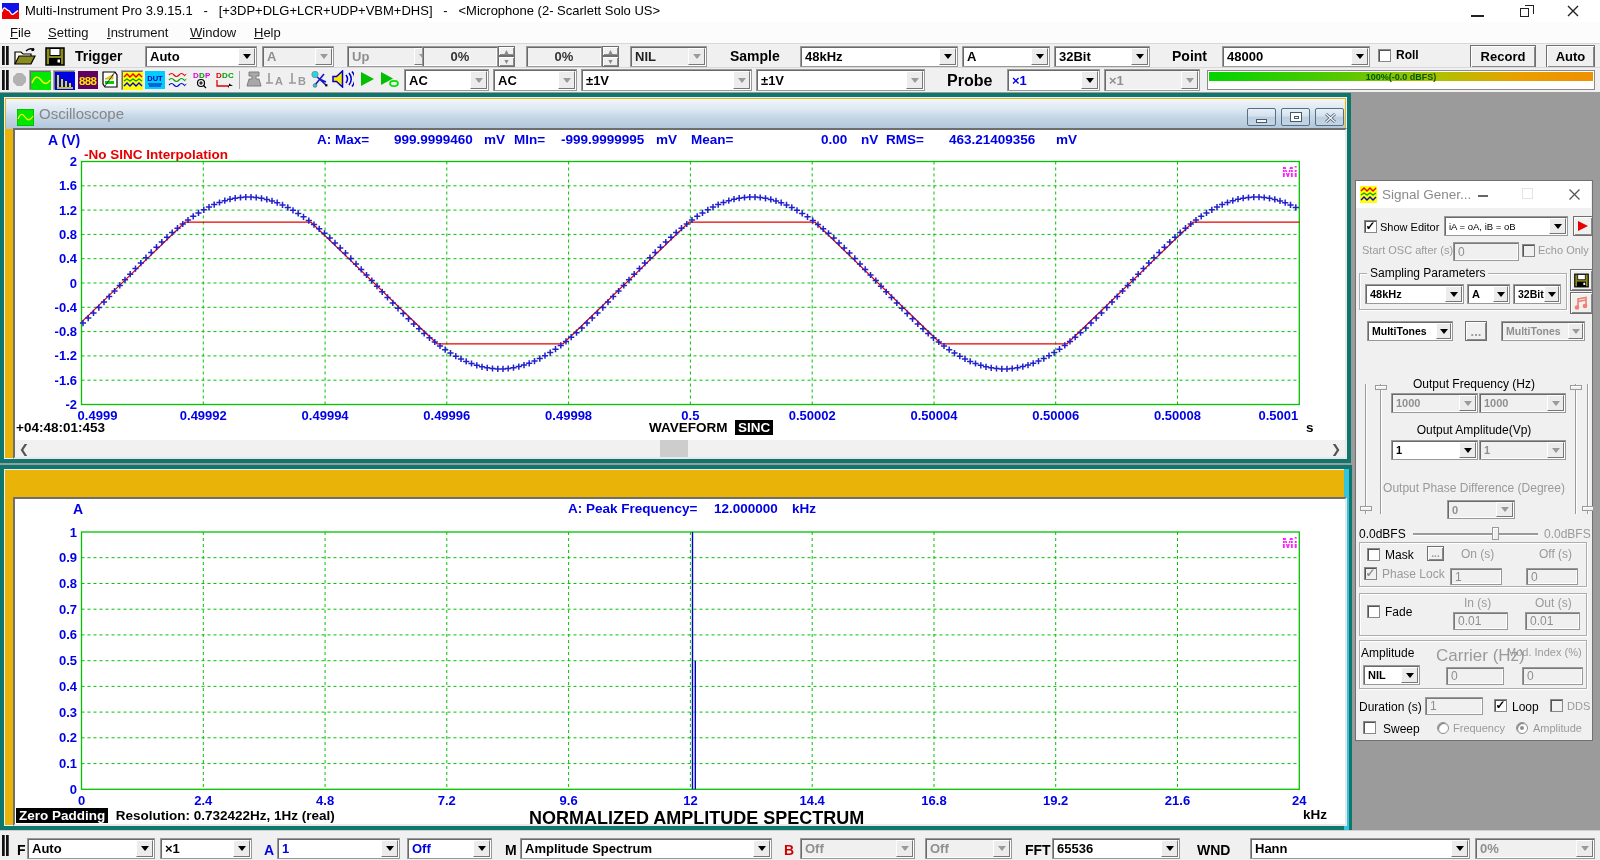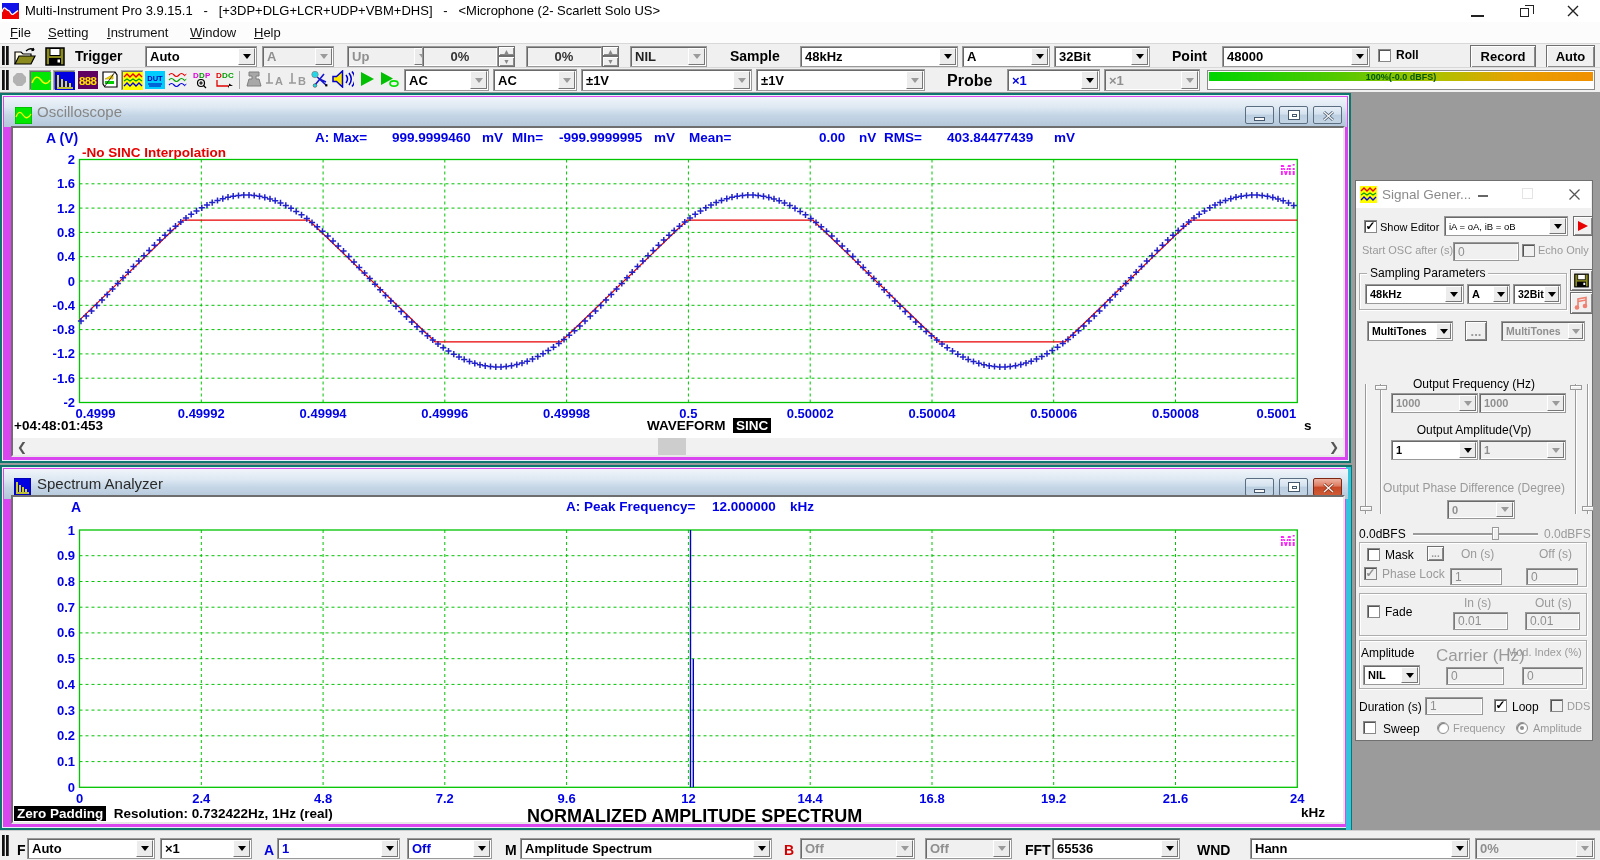--- a/index.html
+++ b/index.html
@@ -11,21 +11,21 @@
 .arr:after{content:"";border:4px solid transparent;border-top:5px solid #000;margin-top:4px}
 .arr.g:after{border-top-color:#9a9a9a}
 .tbx{position:absolute;background:#f0f0f0;border:1px solid #999;box-shadow:inset 1px 1px 0 #7a7a7a,inset -1px -1px 0 #fff;font-size:12px;color:#8f8f8f;display:flex;align-items:center;padding-left:4px}
 .btn{position:absolute;background:#f0f0f0;border:1px solid #6f6f6f;box-shadow:inset 1px 1px 0 #fff,inset -1px -1px 0 #8a8a8a;display:flex;align-items:center;justify-content:center;font-size:13px;font-weight:bold}
 .cb{position:absolute;width:13px;height:13px;background:#fff;border:1px solid #888;box-shadow:inset 1px 1px 0 #555;font-size:12px;line-height:11px;text-align:center;font-weight:bold}
 .cb.g{background:#f0f0f0;color:#8f8f8f}
 .lab{position:absolute;font-size:12px;white-space:nowrap}
 .gray{color:#9a9a9a}
 .ic{position:absolute}
 
-.win{position:absolute;background:#d946ef;border:2px solid #0f766e;box-shadow:inset 0 0 0 1px #e9f1f8}
+.win{position:absolute;background:#eab308;border:4px solid #0f766e;box-shadow:inset 0 0 0 1px #e9f1f8}
 .wtitle{position:absolute;left:2px;top:2px;right:2px;height:30px;background:linear-gradient(180deg,#f0f5fa 0%,#dde8f2 35%,#c5d6e6 60%,#b2c7da 100%)}
 .wclient{position:absolute;background:#fff;border:2px solid #6e6e6e;border-bottom-color:#e8e8e8;border-right-color:#e8e8e8}
 .wbtn{position:absolute;width:29px;height:18px;border:1px solid #5b6d80;border-radius:2px;background:linear-gradient(180deg,#e7eff7 0%,#d3e1ee 45%,#bccfe1 50%,#c3d5e5 100%)}
 .gd{stroke:#00c400;stroke-width:1;stroke-dasharray:3 3;fill:none}
 .gb{stroke:#00c400;stroke-width:1.3;fill:none}
 .ax{font:bold 13px "Liberation Sans";fill:#0000e8}
 .hdr{position:absolute;font-size:13.5px;font-weight:bold;color:#0000e8;white-space:pre}
 .blk{background:#000;color:#fff;padding:0 3px}
 .tb{position:absolute;background:#f0f0f0}
 .grip{position:absolute;width:3px;background:linear-gradient(90deg,#111 60%,#777 100%);top:2px;bottom:2px}
@@ -243,21 +243,21 @@
    <div class="hdr" style="left:302px;top:2px">A: Max=</div>
    <div class="hdr" style="left:379px;top:2px">999.9999460</div>
    <div class="hdr" style="left:469px;top:2px">mV</div>
    <div class="hdr" style="left:499px;top:2px">MIn=</div>
    <div class="hdr" style="left:546px;top:2px">-999.9999995</div>
    <div class="hdr" style="left:641px;top:2px">mV</div>
    <div class="hdr" style="left:676px;top:2px">Mean=</div>
    <div class="hdr" style="left:806px;top:2px">0.00</div>
    <div class="hdr" style="left:846px;top:2px">nV</div>
    <div class="hdr" style="left:871px;top:2px">RMS=</div>
-   <div class="hdr" style="left:934px;top:2px">403.84477439</div>
+   <div class="hdr" style="left:934px;top:2px">463.21409356</div>
    <div class="hdr" style="left:1041px;top:2px">mV</div>
    <div class="abs" style="left:69px;top:17px;font-size:13.5px;font-weight:bold;color:#e80000">-No SINC Interpolation</div>
    <div class="mi" style="left:1267px;top:34px">Mi<div class="abs" style="left:0;top:5.2px;width:22px;height:1.3px;background:#fff"></div><div class="abs" style="left:0;top:8px;width:22px;height:1.3px;background:#fff"></div></div>
    <svg class="abs" style="left:0;top:-1px" width="1325" height="312">
     <line x1="188.3" y1="32.5" x2="188.3" y2="275.5" class="gd"></line>
           <line x1="310.1" y1="32.5" x2="310.1" y2="275.5" class="gd"></line>
           <line x1="431.8" y1="32.5" x2="431.8" y2="275.5" class="gd"></line>
           <line x1="553.6" y1="32.5" x2="553.6" y2="275.5" class="gd"></line>
           <line x1="675.4" y1="32.5" x2="675.4" y2="275.5" class="gd"></line>
           <line x1="797.2" y1="32.5" x2="797.2" y2="275.5" class="gd"></line>
@@ -305,40 +305,20 @@
    <div class="abs" style="left:0px;top:310px;width:1330px;height:17px;background:#f1f1f1">
      <div class="abs" style="left:4px;top:2px;font-size:12px;color:#555">❮</div>
      <div class="abs" style="right:4px;top:2px;font-size:12px;color:#555">❯</div>
      <div class="abs" style="left:645px;top:0;width:28px;height:17px;background:#cdcdcd"></div>
    </div>
   </div>
  </div>
 
  <div class="win" style="left:0;top:373px;width:1352px;height:365px">
   <div class="abs" style="right:-1px;top:0px;width:5px;height:365px;background:#35c4dd"></div>
-  <div class="wtitle">
-   <svg class="abs" style="left:10px;top:9px" width="17" height="17">
-          <rect width="17" height="17" fill="#0000e0" stroke="#000090"></rect>
-          <path d="M2 15 h13 M3 14 V4 M6 14 V7 M9 14 V9 M12 14 V11" stroke="#ffff00" stroke-width="1.6" fill="none"></path>
-        </svg>
-   <div class="abs" style="left:33px;top:6px;font-size:15px;color:#2a2a2a">Spectrum Analyzer</div>
-   <div class="wbtn" style="left:1241px;top:9px">
-          <div class="abs" style="left:8px;top:10px;width:11px;height:4px;background:#f8f8f8;border:1px solid #46586c"></div>
-        </div>
-<div class="wbtn" style="left:1275px;top:9px">
-          <div class="abs" style="left:8px;top:3px;width:12px;height:10px;border:1.5px solid #46586c;background:#fff"></div>
-          <div class="abs" style="left:11.5px;top:6.5px;width:5px;height:3px;border:1.5px solid #46586c"></div>
-        </div>
-<div class="wbtn" style="left:1309px;top:9px;background:linear-gradient(180deg,#edb2a2 0%,#dd7a5e 45%,#c74726 50%,#cf5c35 100%);border-color:#7e2714">
-          <svg class="abs" style="left:8px;top:3px" width="13" height="12">
-            <path d="M2 2 L11 10 M11 2 L2 10" stroke="#8a3015" stroke-width="3"></path>
-            <path d="M2 2 L11 10 M11 2 L2 10" stroke="#f4f4f4" stroke-width="1.4"></path>
-          </svg>
-        </div>
-  </div>
   <div class="wclient" style="left:9px;top:28px;width:1334px;height:329px">
    <div class="hdr" style="left:58px;top:2px;font-size:14px">A</div>
    <div class="hdr" style="left:553px;top:2px">A: Peak Frequency=</div>
    <div class="hdr" style="left:699px;top:2px">12.000000</div>
    <div class="hdr" style="left:777px;top:2px">kHz</div>
    <div class="mi" style="left:1267px;top:36px">Mi<div class="abs" style="left:0;top:5.2px;width:22px;height:1.3px;background:#fff"></div><div class="abs" style="left:0;top:8px;width:22px;height:1.3px;background:#fff"></div></div>
    <svg class="abs" style="left:0;top:0" width="1330" height="324">
     <line x1="188.3" y1="33.0" x2="188.3" y2="290.3" class="gd"></line>
           <line x1="310.1" y1="33.0" x2="310.1" y2="290.3" class="gd"></line>
           <line x1="431.8" y1="33.0" x2="431.8" y2="290.3" class="gd"></line>

